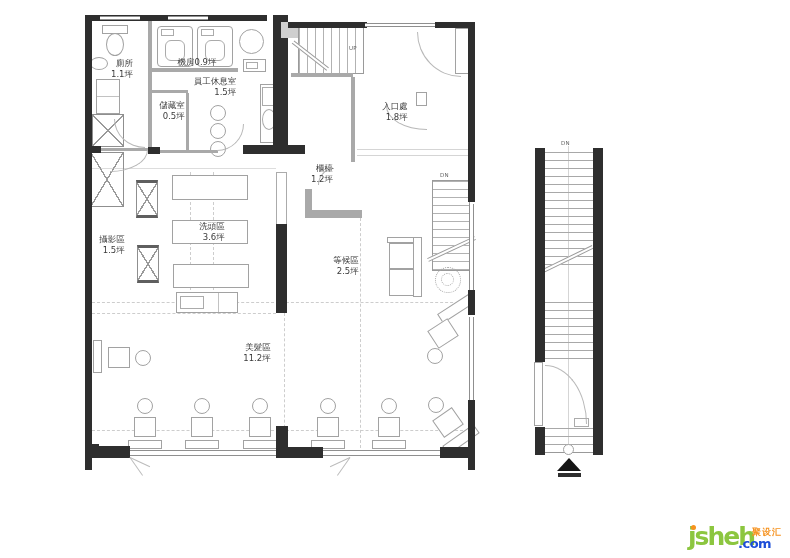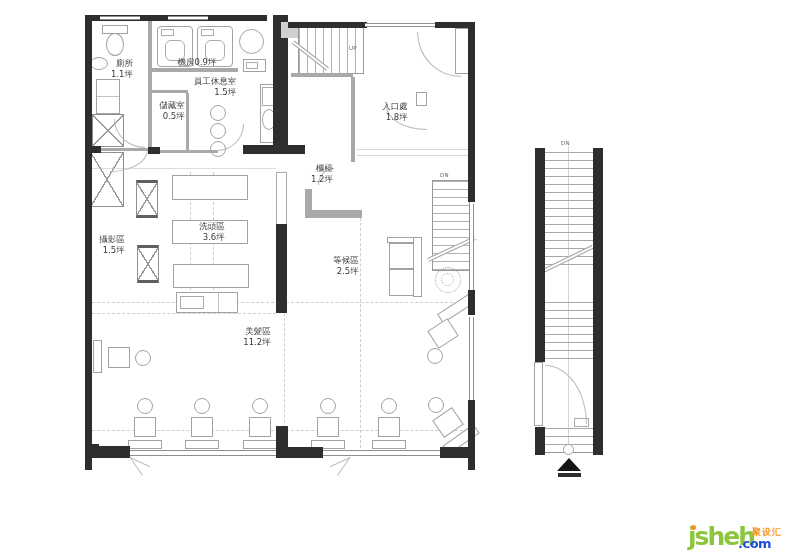--- a/index.html
+++ b/index.html
@@ -211,21 +211,21 @@
     <div>1.5坪</div>
   </div>
   <div class="lbl" style="left:212px;top:221px">
     <div>洗頭區</div>
     <div>3.6坪</div>
   </div>
   <div class="lbl" style="left:346px;top:255px">
     <div>等候區</div>
     <div>2.5坪</div>
   </div>
-  <div class="lbl" style="left:257px;top:326px">
+  <div class="lbl" style="left:257px;top:342px">
     <div>美髮區</div>
     <div>11.2坪</div>
   </div>
 
   <div class="tiny" style="left:349px;top:45px">UP</div>
   <div class="tiny" style="left:440px;top:172px">DN</div>
 
   <div>
     <div class="tiny" style="left:561px;top:140px">DN</div>
     <div class="ln" style="left:568px;top:146px;width:1px;height:306px;background:#d5d5d5"></div>

